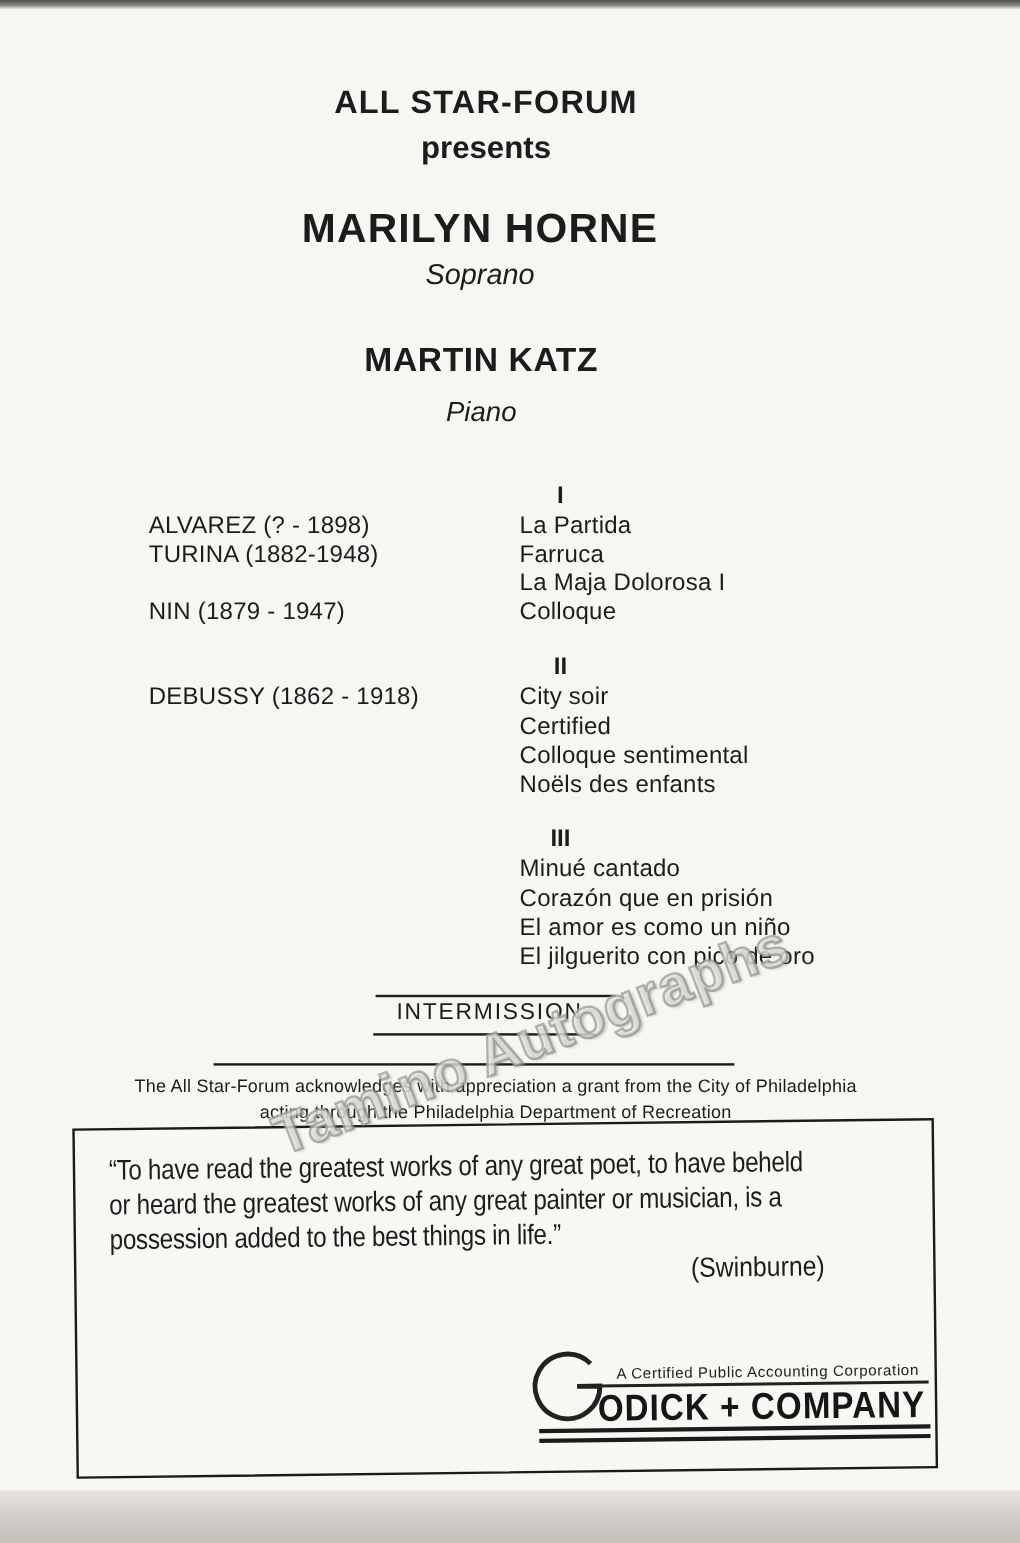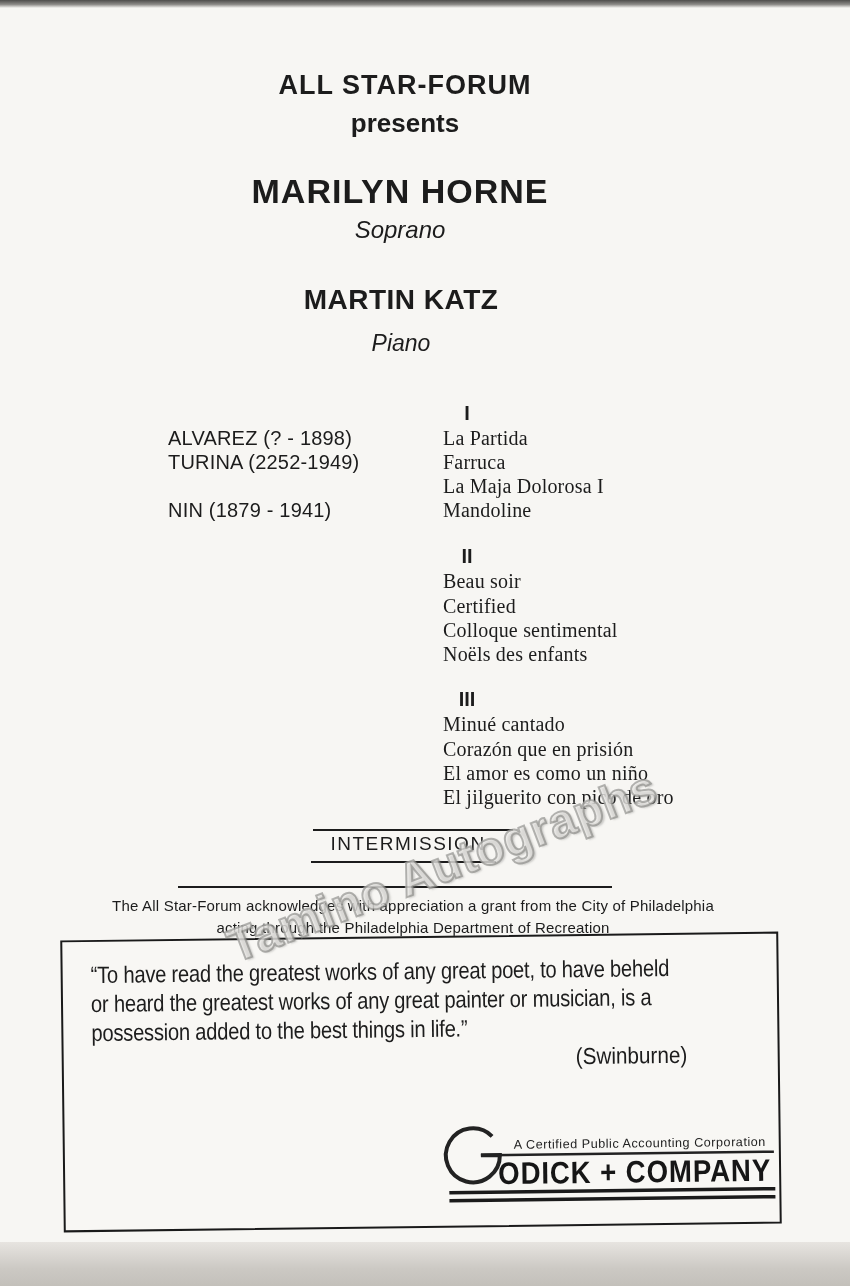--- a/index.html
+++ b/index.html
@@ -19,22 +19,22 @@
   .ctr{position:absolute;width:850px;text-align:center;white-space:nowrap;}
   .h-org{left:-20px;top:70px;font-size:27px;font-weight:bold;letter-spacing:1px;}
   .h-presents{left:-20px;top:108px;font-size:26px;font-weight:bold;}
   .h-artist{left:-25px;top:172px;font-size:34px;font-weight:bold;letter-spacing:1px;}
   .h-artist-role{left:-25px;top:216px;font-size:24px;font-style:italic;}
   .h-acc{left:-24px;top:284px;font-size:28px;font-weight:bold;letter-spacing:0.5px;}
   .h-acc-role{left:-24px;top:330px;font-size:23px;font-style:italic;}
   .numeral{position:absolute;left:433px;width:68px;text-align:center;
     font-size:20px;font-weight:bold;}
   .prow{position:absolute;left:0;width:850px;height:24px;font-size:20px;}
-  .composer{position:absolute;left:124px;white-space:nowrap;letter-spacing:0.2px;margin-left:44px;}
-  .work{position:absolute;left:443px;white-space:nowrap;letter-spacing:0.2px;font-family:Liberation Serif, serif;}
+  .composer{position:absolute;left:124px;white-space:nowrap;letter-spacing:0.2px;}
+  .work{position:absolute;left:433px;white-space:nowrap;letter-spacing:0.2px;}
   .hr{position:absolute;border-top:2px solid #1c1c1c;height:0;}
   .hr-int-a{left:313px;top:829px;width:200px;}
   .hr-int-b{left:311px;top:861px;width:185px;}
   .hr-div{left:178px;top:886px;width:434px;border-top-width:2.5px;}
   .intermission{left:-17px;top:833px;font-size:19px;letter-spacing:1.5px;}
   .ack{left:-12px;font-size:15px;letter-spacing:0.2px;}
   .ack1{top:897px;}
   .ack2{top:919px;}
   .watermark{
     position:absolute;left:210px;top:838px;width:470px;height:70px;
@@ -80,34 +80,35 @@
   <div class="ctr h-artist-role">Soprano</div>
   <div class="ctr h-acc">MARTIN KATZ</div>
   <div class="ctr h-acc-role">Piano</div>
 
   <div class="numeral" style="top:402px">I</div>
   <div class="prow" style="top:427px">
     <span class="composer">ALVAREZ (? - 1898)</span>
     <span class="work">La Partida</span>
   </div>
   <div class="prow" style="top:451px">
-    <span class="composer">TURINA (2252-1949)</span>
+    <span class="composer">TURINA (1882-1948)</span>
     <span class="work">Farruca</span>
   </div>
   <div class="prow" style="top:475px">
     <span class="work">La Maja Dolorosa I</span>
   </div>
   <div class="prow" style="top:499px">
-    <span class="composer">NIN (1879 - 1941)</span>
-    <span class="work">Mandoline</span>
+    <span class="composer">NIN (1879 - 1947)</span>
+    <span class="work">Colloque</span>
   </div>
 
   <div class="numeral" style="top:545px">II</div>
   <div class="prow" style="top:570px">
-    <span class="work">Beau soir</span>
+    <span class="composer">DEBUSSY (1862 - 1918)</span>
+    <span class="work">City soir</span>
   </div>
   <div class="prow" style="top:595px">
     <span class="composer"></span>
     <span class="work">Certified</span>
   </div>
   <div class="prow" style="top:643px">
     <span class="composer"></span>
     <span class="work">Noëls des enfants</span>
   </div>
   <div class="prow" style="top:619px">

